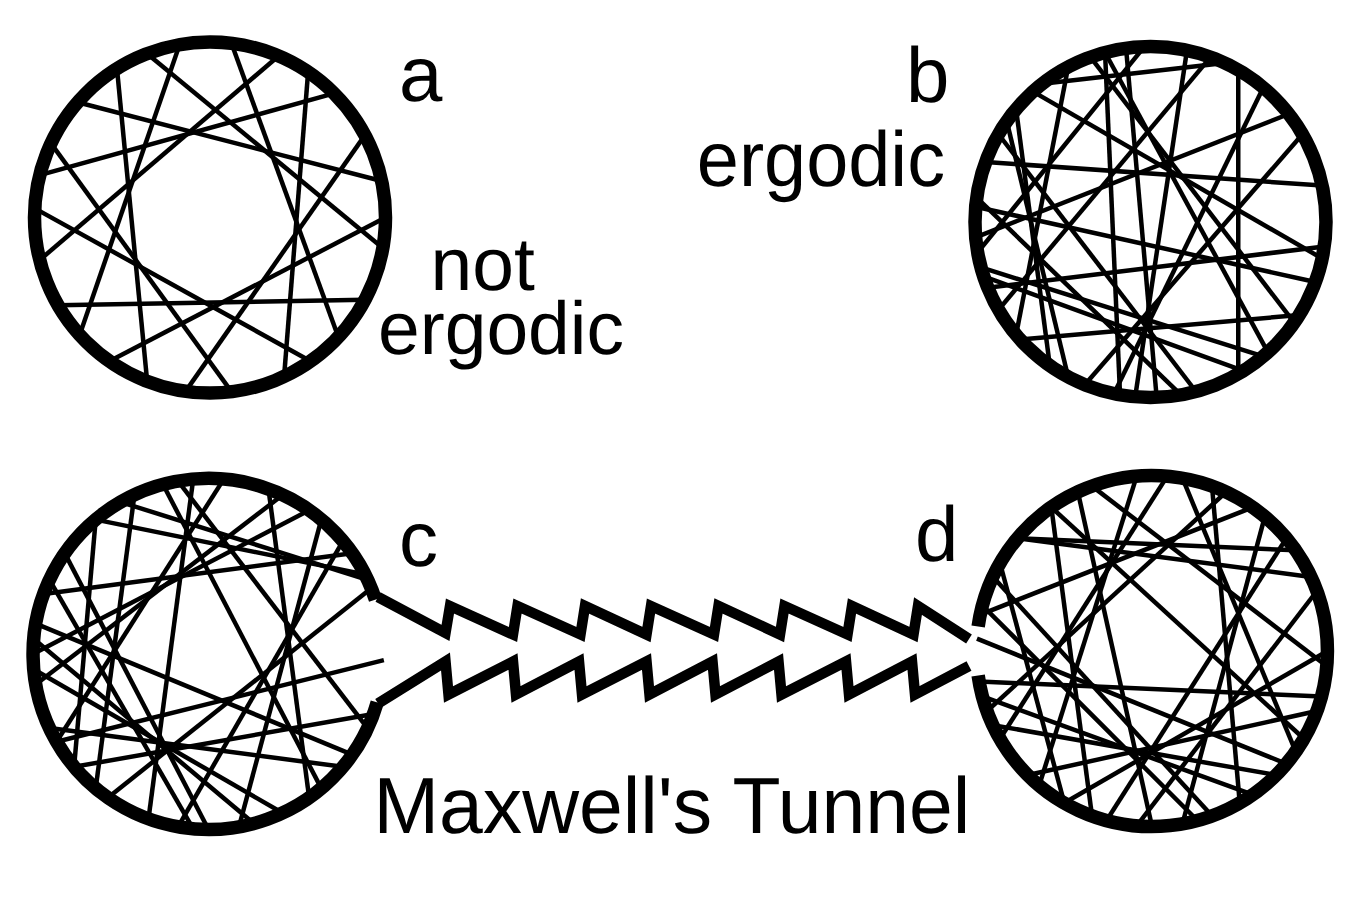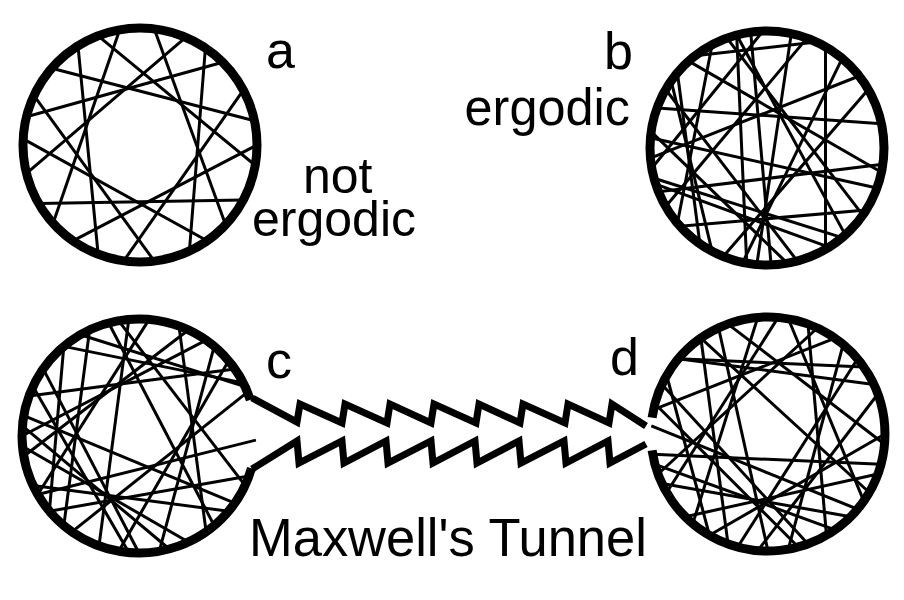--- a/index.html
+++ b/index.html
@@ -38,21 +38,20 @@
     left: 432px; top: 81px;
     width: 198px;
     font-size: 52px;
     text-align: right;
     transform: scaleX(0.97);
     transform-origin: 100% 50%;
   }
   .lbl-not {
     left: 287px; top: 151px;
     font-size: 50px;
-    margin-left: 16px;
   }
   .lbl-not-ergodic {
     left: 252px; top: 194px;
     font-size: 50px;
   }
   .lbl-caption {
     left: 249px; top: 511px;
     font-size: 53px;
     transform: scaleX(0.99);
     transform-origin: 0 50%;

